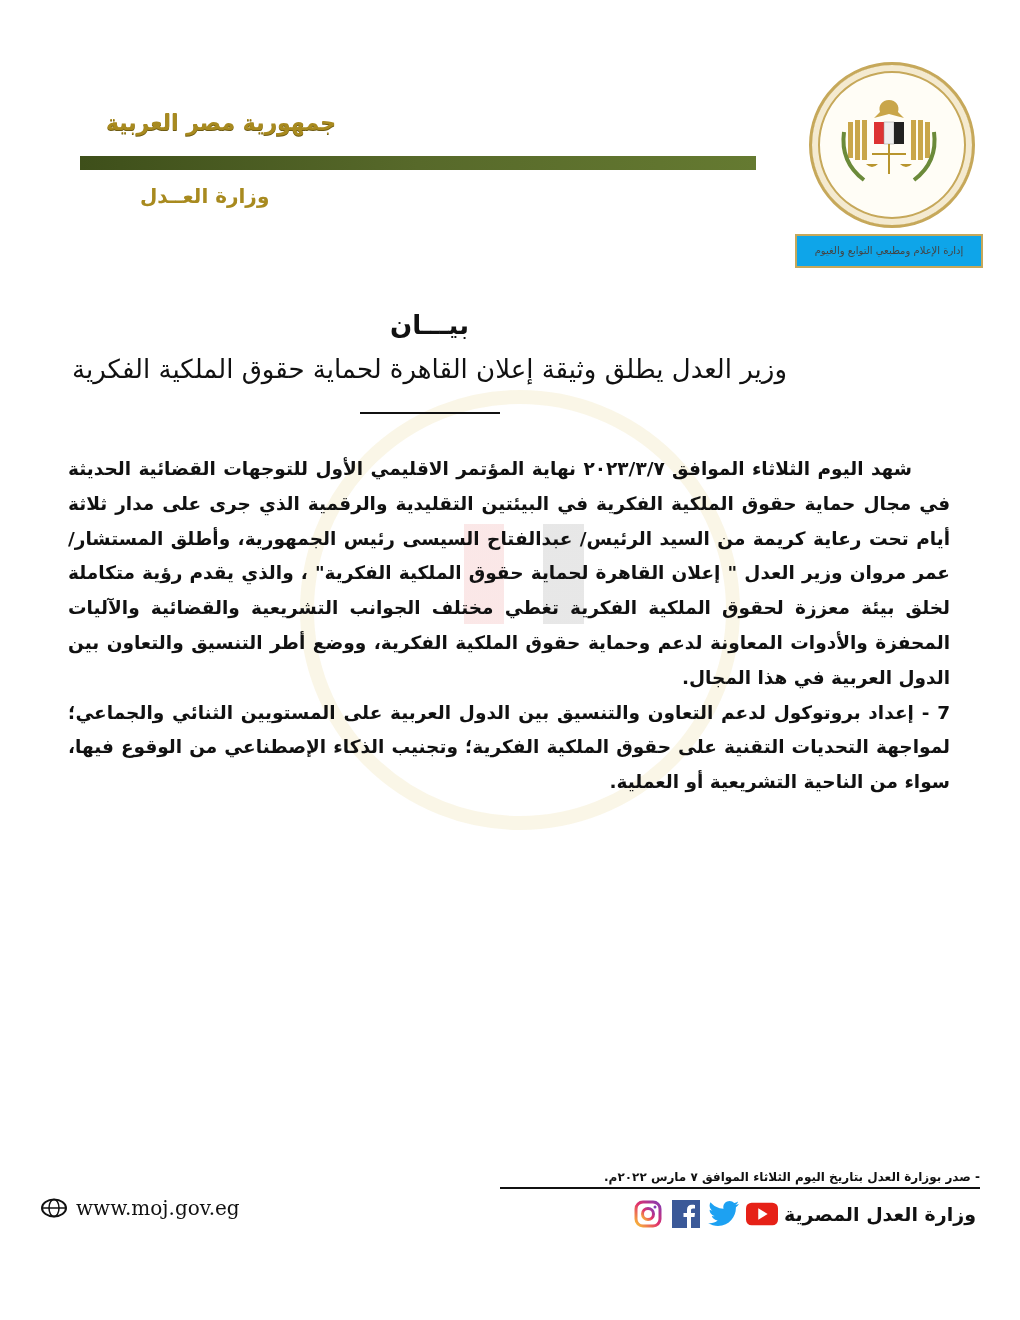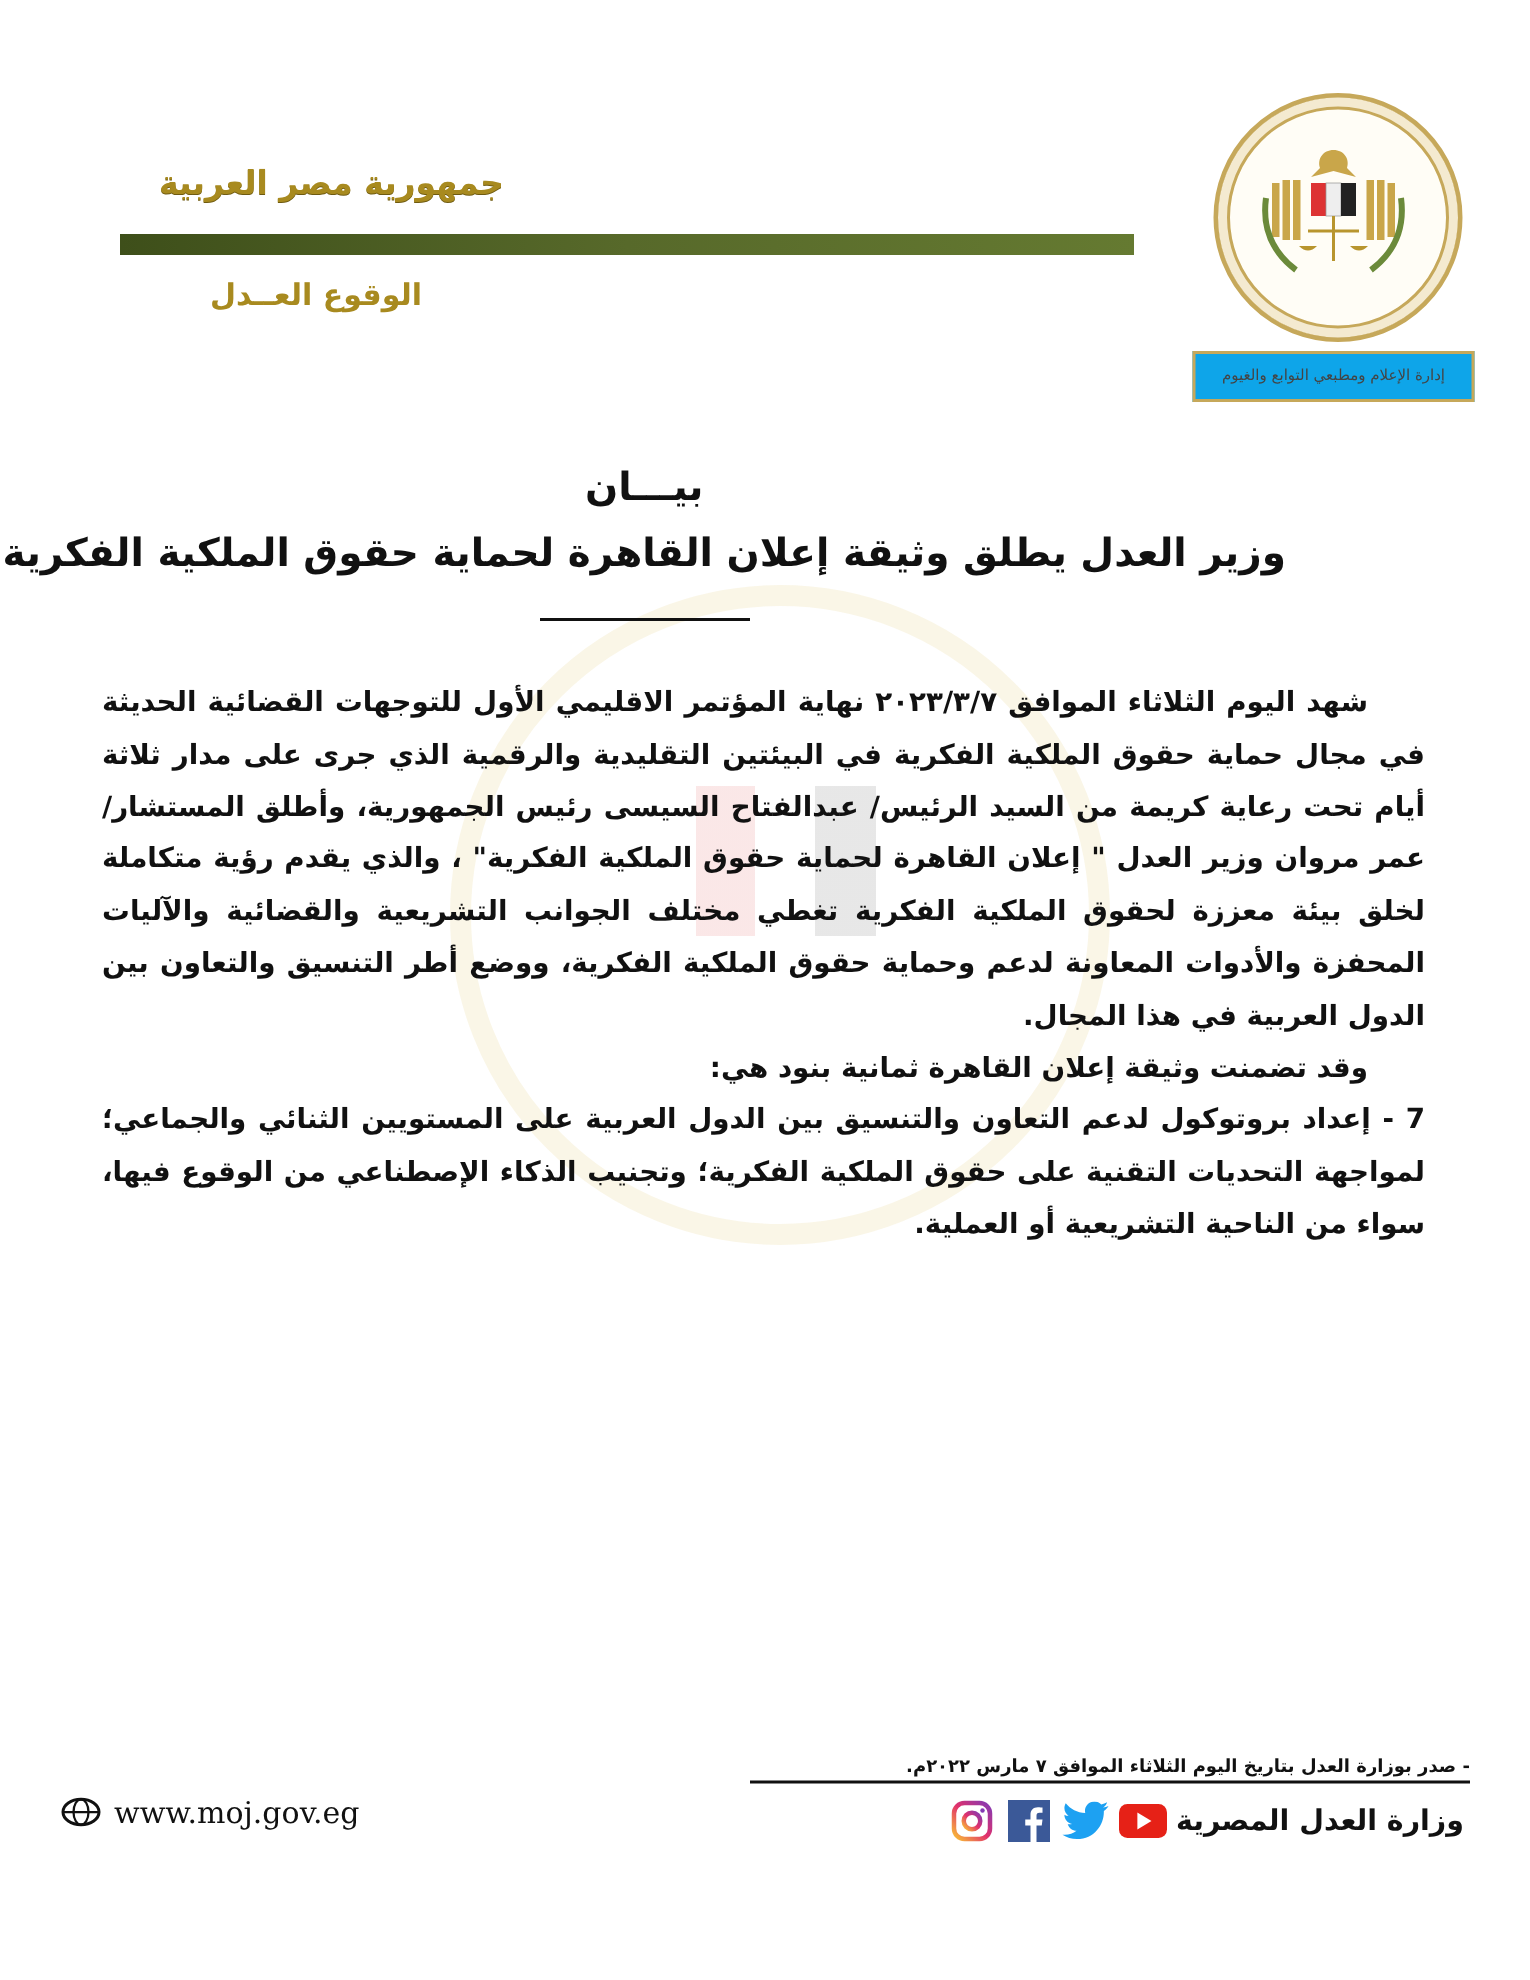--- a/index.html
+++ b/index.html
@@ -12,21 +12,21 @@
     .seal { position: absolute; left: 795px; top: 62px; width: 190px; height: 210px; }
     .seal-circle { position: absolute; left: 14px; top: 0; width: 160px; height: 160px; border-radius: 50%; border: 3px solid #c6a85a; box-shadow: inset 0 0 0 6px #f4ead0, inset 0 0 0 8px #c6a85a; background: #fffdf6; }
     .seal-inner { position: absolute; left: 34px; top: 30px; width: 120px; height: 100px; display: flex; align-items: center; justify-content: center; }
     .seal-label { position: absolute; left: 0; top: 172px; width: 184px; height: 30px; border: 2px solid #c6a85a; font-size: 10px; color: #444; direction: rtl; text-align: center; line-height: 30px; background: #0ea5e9; }
 
     .watermark { position: absolute; left: 300px; top: 390px; width: 440px; height: 440px; border-radius: 50%; border: 14px solid rgba(230, 205, 120, 0.18); box-sizing: border-box; pointer-events: none; }
     .watermark::after { content: ""; position: absolute; left: 150px; top: 120px; width: 120px; height: 100px; background: linear-gradient(to right, rgba(220,60,60,0.12) 33%, rgba(255,255,255,0.1) 33% 66%, rgba(60,60,60,0.12) 66%); }
 
     .title-block { position: absolute; left: 0; width: 859px; top: 310px; text-align: center; direction: rtl; }
     .title-1 { font-weight: bold; font-size: 26px; letter-spacing: 6px; }
-    .title-2 { font-weight: bold; font-size: 26px; margin-top: 14px; }
+    .title-2 { font-weight: normal; font-size: 26px; margin-top: 14px; }
     .title-rule { width: 140px; height: 2px; background: #111; margin: 28px auto 0 auto; }
 
     .body-text { position: absolute; left: 68px; width: 882px; top: 452px; direction: rtl; text-align: justify; font-weight: bold; font-size: 18.5px; line-height: 34.8px; }
     .body-text p { margin: 0; text-align-last: right; }
     .indent { text-indent: 38px; }
 
     .footer-issued { position: absolute; left: 500px; width: 480px; top: 1170px; direction: rtl; font-weight: bold; font-size: 12px; padding-bottom: 3px; border-bottom: 2px solid #111; text-align: right; }
     .footer-web { position: absolute; left: 40px; top: 1196px; display: flex; align-items: center; gap: 8px; }
     .globe { width: 28px; height: 20px; }
     .web-text { font-family: "DejaVu Serif", serif; font-size: 20px; color: #111; }
@@ -35,21 +35,21 @@
     .icon-box { width: 32px; height: 28px; display: flex; align-items: center; justify-content: center; }
   </style>
 </head>
 <body>
 
 <div class="watermark"></div>
 
 <div class="header-left">
   <div class="republic">جمهورية مصر العربية</div>
   <div class="green-bar"></div>
-  <div class="ministry">الوقوع العــدل</div>
+  <div class="ministry">وزارة العــدل</div>
 </div>
 
 <div class="seal">
   <div class="seal-circle"></div>
   <div class="seal-inner">
     <svg width="110" height="100" viewBox="0 0 110 100">
       <path d="M55 8 C48 8 44 14 46 20 L40 26 L55 22 L70 26 L64 20 C66 14 62 8 55 8Z" fill="#c9a64a"></path>
       <g fill="#c9a64a">
         <rect x="14" y="30" width="5" height="36"></rect>
           <rect x="21" y="28" width="5" height="40"></rect>
@@ -71,21 +71,20 @@
 </div>
 
 <div class="title-block">
   <div class="title-1">بيـــان</div>
   <div class="title-2">وزير العدل يطلق وثيقة إعلان القاهرة لحماية حقوق الملكية الفكرية</div>
   <div class="title-rule"></div>
 </div>
 
 <div class="body-text">
   <p class="indent">شهد اليوم الثلاثاء الموافق ٢٠٢٣/٣/٧ نهاية المؤتمر الاقليمي الأول للتوجهات القضائية الحديثة في مجال حماية حقوق الملكية الفكرية في البيئتين التقليدية والرقمية الذي جرى على مدار ثلاثة أيام تحت رعاية كريمة من السيد الرئيس/ عبدالفتاح السيسى رئيس الجمهورية، وأطلق المستشار/ عمر مروان وزير العدل " إعلان القاهرة لحماية حقوق الملكية الفكرية" ، والذي يقدم رؤية متكاملة لخلق بيئة معززة لحقوق الملكية الفكرية تغطي مختلف الجوانب التشريعية والقضائية والآليات المحفزة والأدوات المعاونة لدعم وحماية حقوق الملكية الفكرية، ووضع أطر التنسيق والتعاون بين الدول العربية في هذا المجال.</p>
-  <p class="indent">وقد تضمنت وثيقة إعلان القاهرة ثمانية بنود هي:</p>
   <p>7 - إعداد بروتوكول لدعم التعاون والتنسيق بين الدول العربية على المستويين الثنائي والجماعي؛ لمواجهة التحديات التقنية على حقوق الملكية الفكرية؛ وتجنيب الذكاء الإصطناعي من الوقوع فيها، سواء من الناحية التشريعية أو العملية.</p>
 </div>
 
 <div class="footer-issued">- صدر بوزارة العدل بتاريخ اليوم الثلاثاء الموافق ٧ مارس ٢٠٢٢م.</div>
 
 <div class="footer-web">
   <svg class="globe" viewBox="0 0 28 20">
     <ellipse cx="14" cy="10" rx="12" ry="8.5" fill="none" stroke="#111" stroke-width="2"></ellipse>
     <ellipse cx="14" cy="10" rx="5" ry="8.5" fill="none" stroke="#111" stroke-width="1.5"></ellipse>
     <line x1="2" y1="10" x2="26" y2="10" stroke="#111" stroke-width="1.5"></line>

